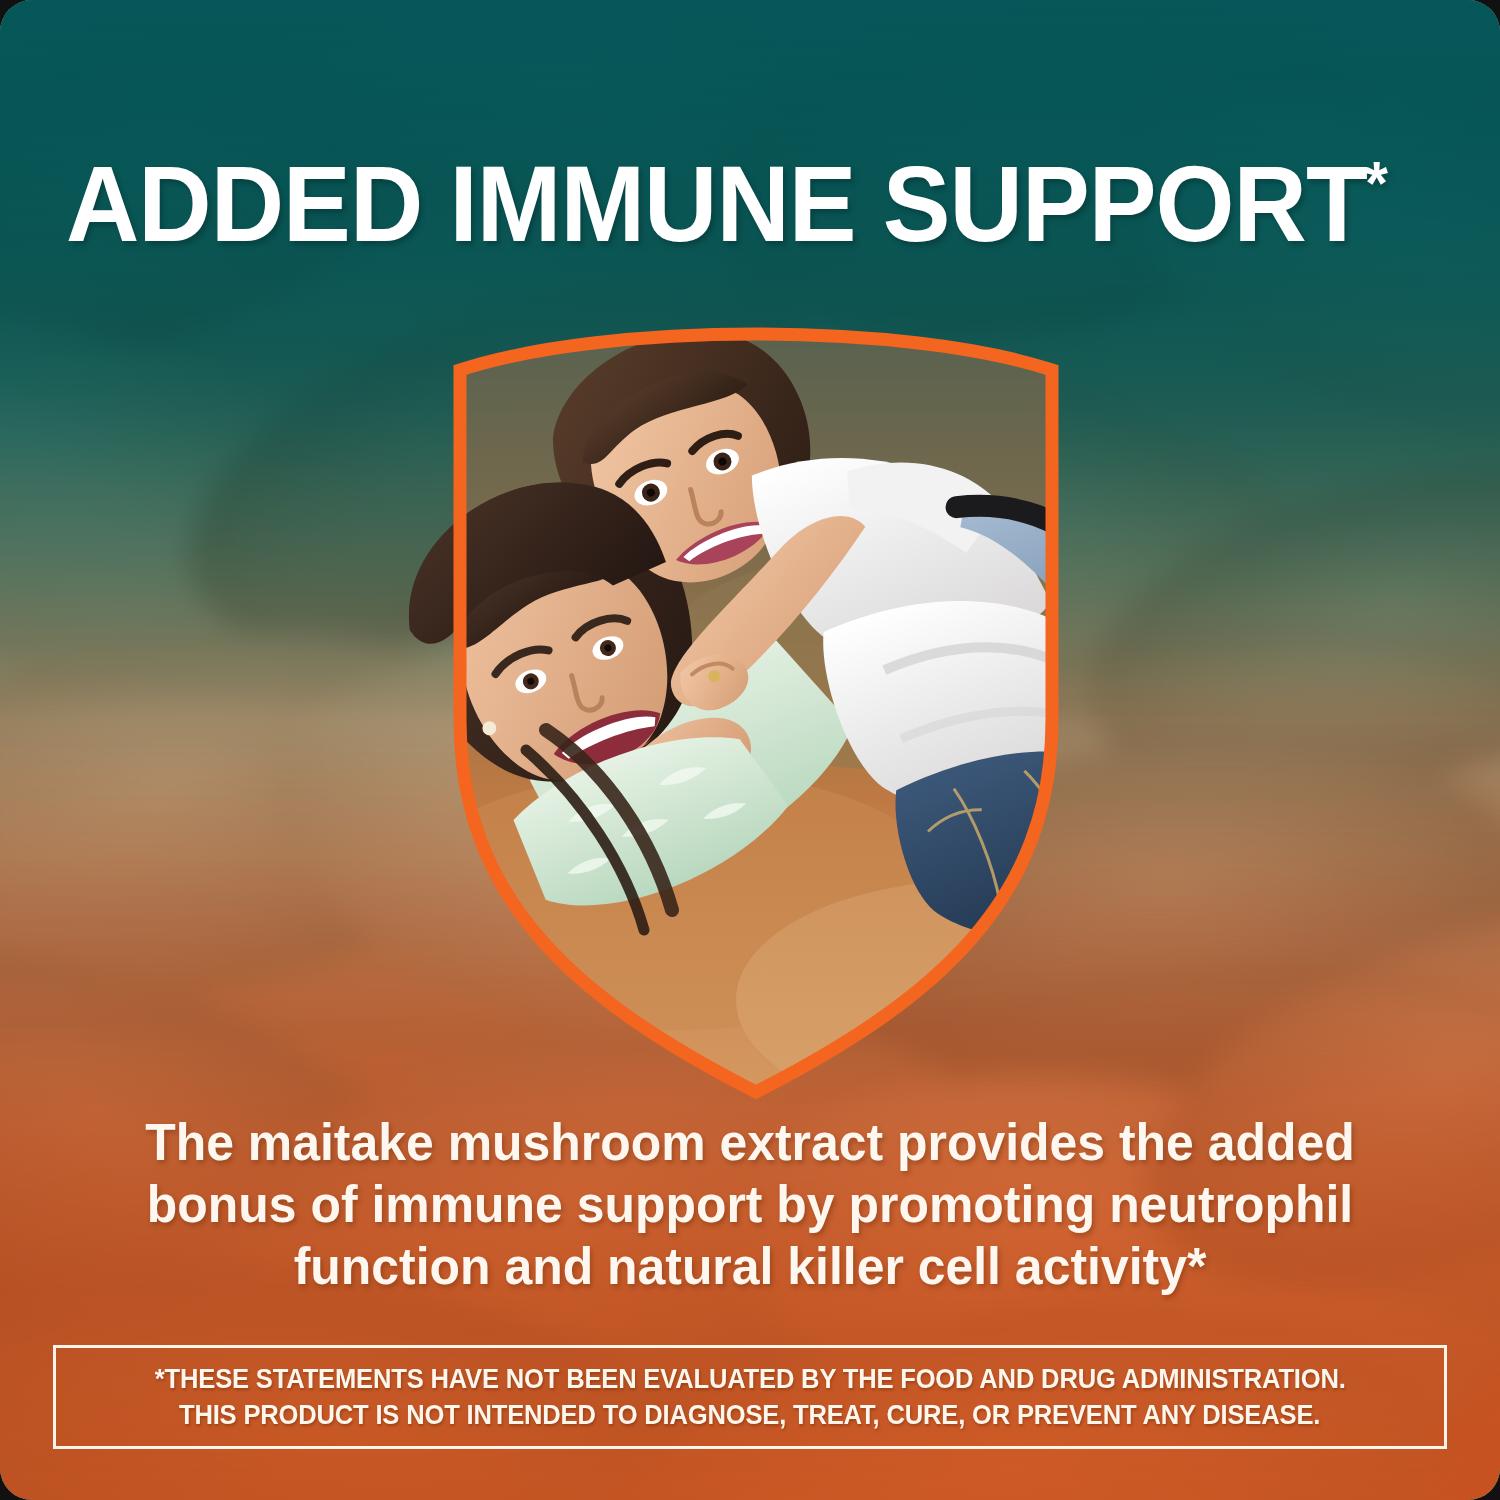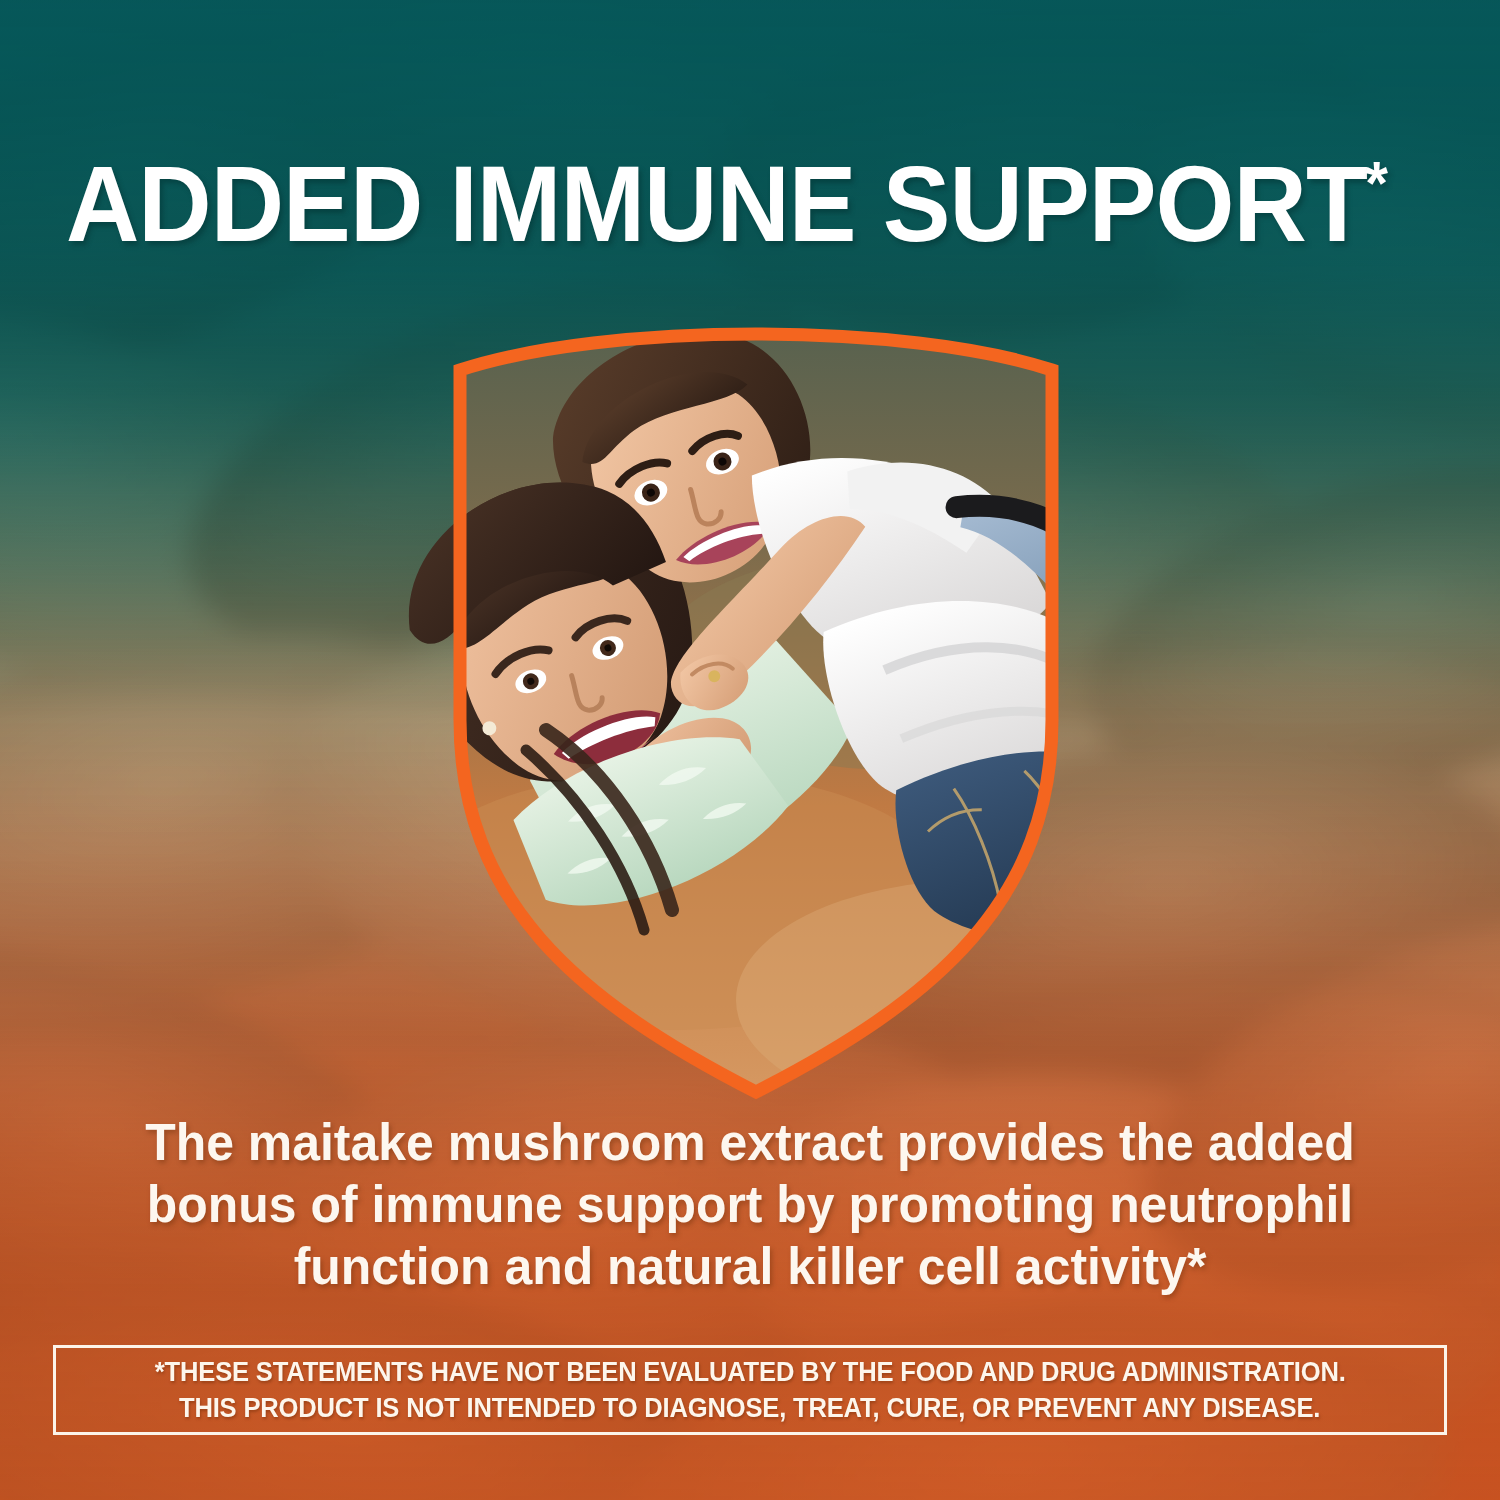--- a/index.html
+++ b/index.html
@@ -5,20 +5,21 @@
 <style>
   html,body{margin:0;padding:0;background:#111;}
   *{box-sizing:border-box;}
 
   .canvas{
     position:relative;
     width:1500px;height:1500px;
     overflow:hidden;
     font-family:"Liberation Sans","DejaVu Sans",sans-serif;
     background:#065b5e;
+    border-radius:32px;
   }
 
   
   .bg-photo{position:absolute;inset:-60px;overflow:hidden;}
   .bg-photo svg{width:100%;height:100%;display:block;filter:blur(14px) saturate(.85);}
   .bg-tint{
     position:absolute;inset:0;
     background:linear-gradient(180deg,
       rgba(4,88,92,.97)   0%,
       rgba(5,92,94,.93)  12%,
@@ -66,21 +67,21 @@
     position:absolute;left:90px;top:1112px;width:1320px;
     text-align:center;color:#fdf7ef;
     font-size:52px;line-height:1.19;font-weight:700;
     transform:scaleX(.96);transform-origin:center top;
     text-shadow:2px 3px 5px rgba(90,35,0,.36);
   }
   .body-copy p{margin:0;}
 
   
   .disclaimer{
-    position:absolute;left:53px;top:1345px;width:1394px;height:90px;
+    position:absolute;left:53px;top:1345px;width:1394px;height:104px;
     border:3px solid #fcf4e9;
     display:flex;flex-direction:column;
     align-items:center;justify-content:center;
     text-align:left;
   }
   .disclaimer p{
     margin:0;color:#fdf6ec;
     font-size:27.5px;line-height:1.32;font-weight:700;
     letter-spacing:-.2px;
     transform:scaleX(.93);

